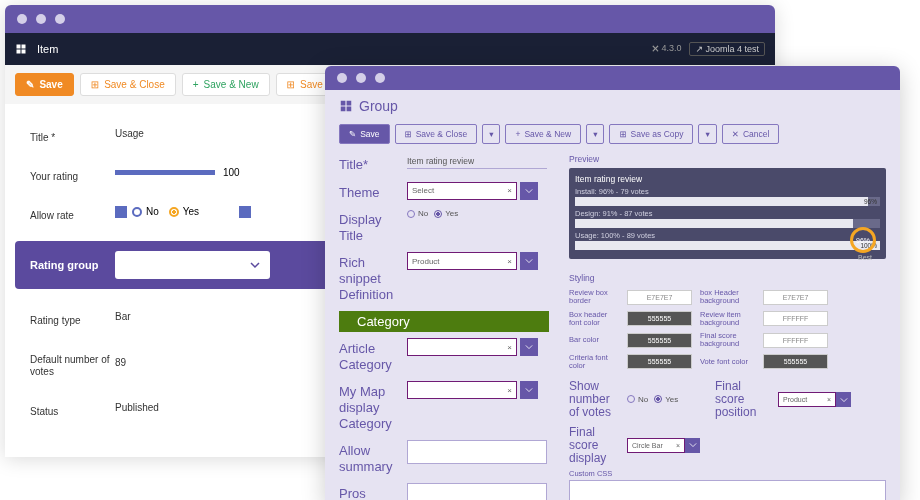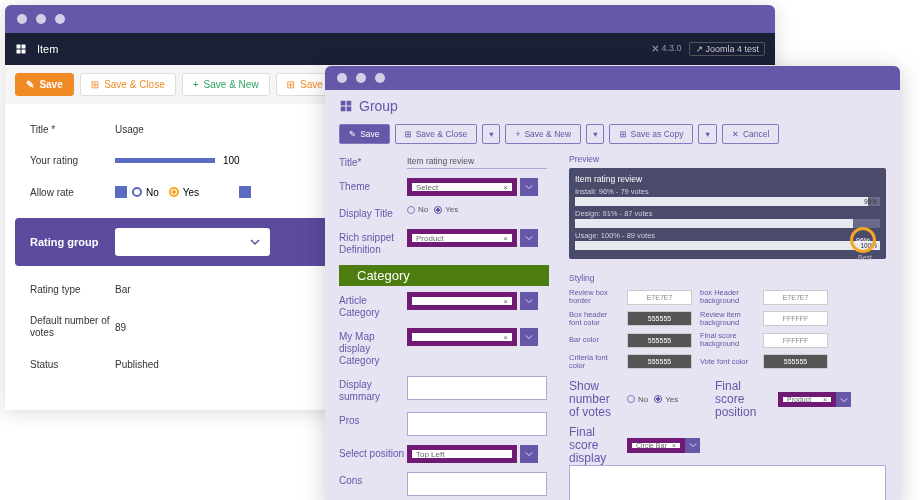--- a/index.html
+++ b/index.html
@@ -18,21 +18,21 @@
 
 .win1-toolbar { background: #f5f5f5; padding: 8px 10px; display: flex; gap: 6px; }
 .btn { border: 1px solid #ddd; background: #fff; padding: 5px 10px; font-size: 10px; border-radius: 3px; display: inline-flex; align-items: center; gap: 5px; cursor: pointer; }
 .btn-save { background: #f08a24; color: #fff; border-color: #f08a24; font-weight: bold; }
 .btn-close { color: #f08a24; }
 .btn-new { color: #2fa360; }
 .btn-copy { color: #f08a24; }
 
 .win1-body { padding: 20px 25px; background: #fff; }
 .form-row { display: flex; align-items: center; margin-bottom: 20px; font-size: 10px; }
-.form-row .label { width: 85px; color: #333; }
+.form-row .label { width: 85px; color: #333; margin-top: 8px; }
 .form-row .value { color: #333; }
 .slider { width: 100px; height: 5px; background: #5b6bbf; display: inline-block; margin-right: 8px; }
 .slider-val { font-size: 10px; }
 .radio-opt { display: inline-flex; align-items: center; gap: 4px; margin-right: 10px; font-size: 10px; }
 .radio-dot { width: 10px; height: 10px; border-radius: 50%; border: 2px solid #5b6bbf; display: inline-block; }
 .radio-dot.on { border-color: #f5a623; background: radial-gradient(#f5a623 40%, transparent 45%); }
 .sq { width: 12px; height: 12px; background: #5b6bbf; display: inline-block; }
 
 .rg-highlight { background: #5b4a9e; margin: 0 -15px 18px -15px; padding: 10px 15px; border-radius: 4px; display: flex; align-items: center; }
 .rg-highlight .label { color: #fff; font-weight: bold; width: 85px; font-size:11px; }
@@ -46,25 +46,25 @@
 .win2-toolbar { padding: 6px 14px 10px; display: flex; gap: 5px; flex-wrap: wrap; }
 .btn2 { border: 1px solid #8577bf; background: transparent; color: #6657a8; padding: 4px 9px; font-size: 8.5px; border-radius: 2px; display: inline-flex; align-items: center; gap: 4px; cursor: pointer; }
 .btn2-save { background: #6657a8; color: #fff; }
 .btn2-sm { padding: 4px 6px; }
 
 .win2-body { display: flex; padding: 0 14px 14px; gap: 20px; }
 .col-left { width: 210px; }
 .col-right { flex: 1; }
 
 .frow { display: flex; align-items: flex-start; margin-bottom: 9px; }
-.frow .flabel { width: 68px; color: #6657a8; font-size: 10px; line-height: 1.2; padding-top: 3px; }
+.frow .flabel { width: 68px; color: #6657a8; font-size: 13px; line-height: 1.2; padding-top: 3px; }
 .frow .fval { flex: 1; }
 .input-line { border: none; border-bottom: 1px solid #b0a7d4; background: transparent; width: 140px; font-size: 8.5px; color: #555; padding: 2px 0; }
 .sel-wrap { display: flex; gap: 3px; }
-.sel { border: 5px solid #701a75; background: #fff; height: 18px; flex: 1; max-width: 110px; font-size: 8px; padding: 0 4px; display:flex; align-items:center; justify-content:space-between; color:#666; }
+.sel { border: 1px solid #701a75; background: #fff; height: 18px; flex: 1; max-width: 110px; font-size: 8px; padding: 0 4px; display:flex; align-items:center; justify-content:space-between; color:#666; }
 .sel-btn { width: 18px; height: 18px; background: #6657a8; display: flex; align-items: center; justify-content: center; }
 .sel-btn svg { width: 8px; height: 8px; }
 .radio2 { display: inline-flex; align-items: center; gap: 3px; margin-right: 6px; font-size: 8px; color: #555; }
 .r2dot { width: 8px; height: 8px; border-radius: 50%; border: 1.5px solid #8577bf; }
 .r2dot.on { border-color: #6657a8; background: radial-gradient(#6657a8 40%, transparent 45%); }
 .cat-header { background: #4d7c0f; color: #fff; padding: 3px 18px; font-size: 13px; margin-bottom: 6px; }
 .textarea { border: 1px solid #b0a7d4; background: #fff; height: 24px; width: 140px; }
 
 .preview-label { color: #6657a8; font-size: 8.5px; margin-bottom: 4px; }
 .preview-box { background: #4a4a6a; padding: 6px; border-radius: 2px; margin-bottom: 14px; position: relative; }
@@ -256,21 +256,21 @@
               <span>×</span>
             </div>
             <div class="sel-btn">
               <svg viewBox="0 0 10 10">
                 <path d="M1 3l4 4 4-4" stroke="#fff" fill="none"></path>
               </svg>
             </div>
           </div>
         </div>
       <div class="frow">
-          <span class="flabel">Display summary</span>
+          <span class="flabel">Allow summary</span>
           <div class="fval">
             <div class="textarea"></div>
           </div>
         </div>
       <div class="frow">
           <span class="flabel">Pros</span>
           <div class="fval">
             <div class="textarea"></div>
           </div>
         </div>
@@ -386,16 +386,17 @@
             </div>
             <div class="sel-btn">
               <svg viewBox="0 0 10 10">
                 <path d="M1 3l4 4 4-4" stroke="#fff" fill="none"></path>
               </svg>
             </div>
           </div>
         <span></span>
           <span></span>
       </div>
+      <div class="css-label">Custom CSS</div>
       <div class="css-box"></div>
     </div>
   </div>
 </div>
 
 </body></html>

